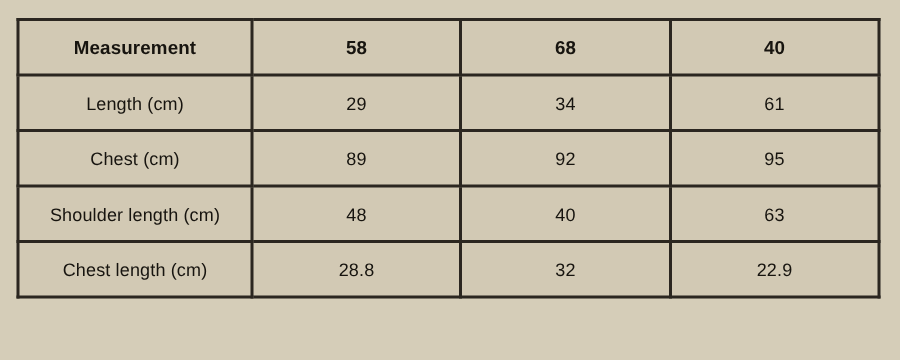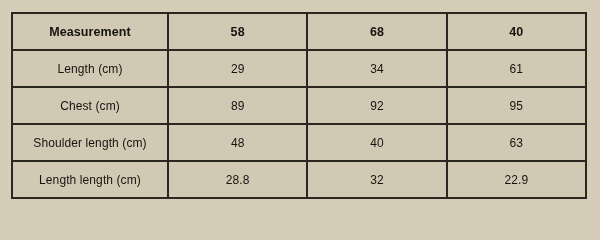--- a/index.html
+++ b/index.html
@@ -82,20 +82,20 @@
         <td>92</td>
         <td>95</td>
       </tr>
       <tr>
         <td>Shoulder length (cm)</td>
         <td>48</td>
         <td>40</td>
         <td>63</td>
       </tr>
       <tr>
-        <td>Length length (cm)</td>
+        <td>Chest length (cm)</td>
         <td>28.8</td>
         <td>32</td>
         <td>22.9</td>
       </tr>
     </tbody>
   </table>
 </div>
 
 </body></html>

